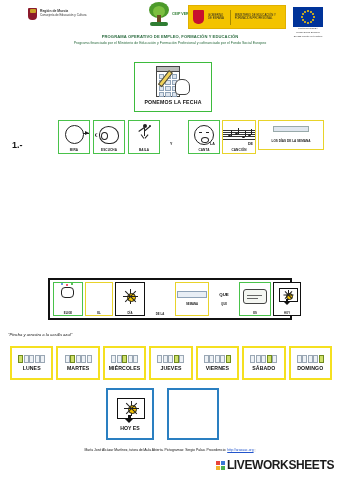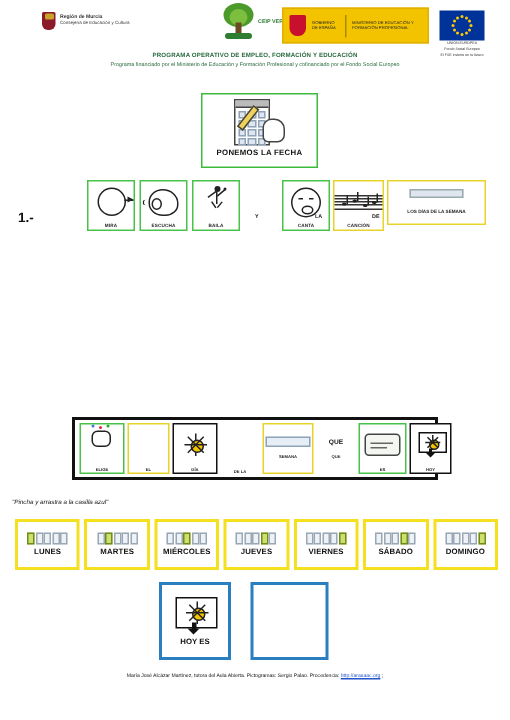--- a/index.html
+++ b/index.html
@@ -478,14 +478,23 @@
     </div>
     <div class="lab">HOY ES</div>
   </div>
 
   <div class="dropzone"></div>
 
   <div class="credits">
     <span>María José Alcázar Martínez, tutora del Aula Abierta. Pictogramas: Sergio Palao. Procedencia: </span><a href="#">http://arasaac.org</a><span> ;</span>
   </div>
 
+  <div class="lws">
+    <div class="mark">
+      <i style="background:#e8443a"></i>
+        <i style="background:#3a78d6"></i>
+      <i style="background:#f0b429"></i>
+        <i style="background:#4caf50"></i>
+    </div>
+    <div class="t">LIVEWORKSHEETS</div>
+  </div>
 
 </div>
 
 </body></html>

